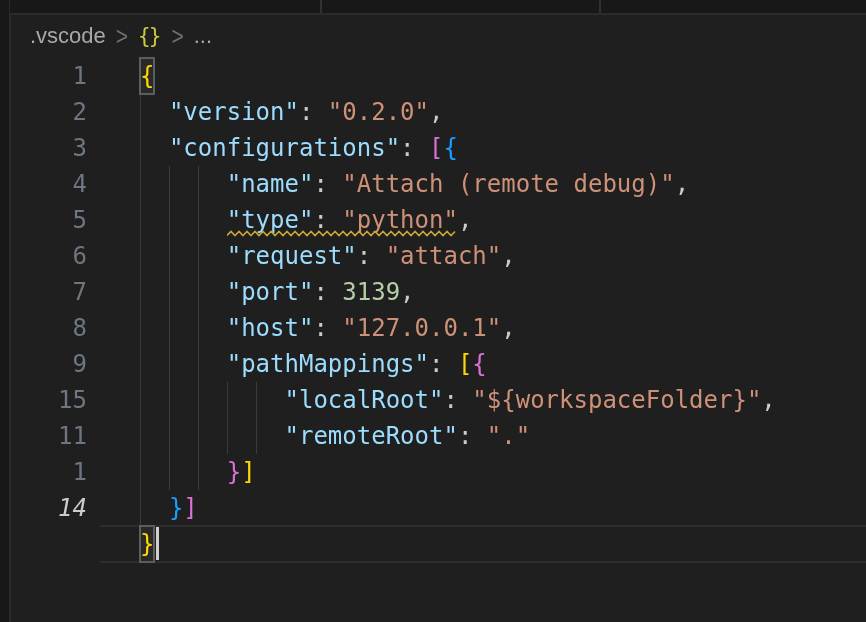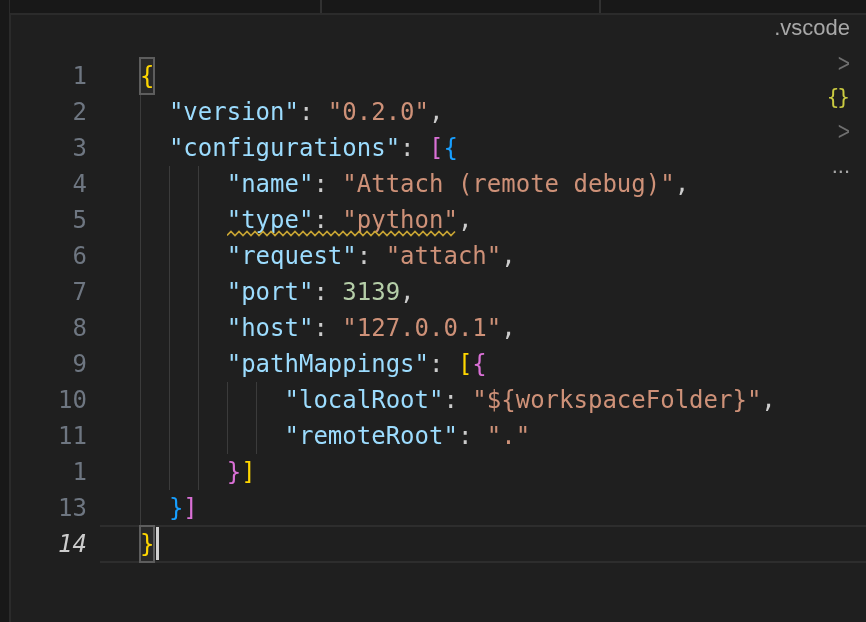--- a/index.html
+++ b/index.html
@@ -11,23 +11,23 @@
   
   .tabbar{position:absolute;left:10px;top:0;right:0;height:13px;
     background:var(--tabbar_bg,#181818);
     border-bottom:2px solid var(--border,#2b2b2b);}
   .tabsep{position:absolute;top:0;width:2px;height:13px;background:#313131;}
   
   .edge{position:absolute;left:0;top:0;width:9px;height:622px;
     background:var(--tabbar_bg,#181818);
     border-right:2px solid var(--border,#2b2b2b);}
   
-  .breadcrumb{position:absolute;left:11px;top:15px;right:16px;height:42px;
-    display:flex;align-items:flex-end;padding-left:19px;gap:10px;
-    font-size:22px;color:var(--breadcrumb_fg,#a8a8a8);flex-direction:column;}
+  .breadcrumb{position:absolute;left:11px;top:15px;right:0;height:42px;
+    display:flex;align-items:center;padding-left:19px;gap:10px;
+    font-size:22px;color:var(--breadcrumb_fg,#a8a8a8);}
   .chev{color:#6f6f6f;font-size:21px;transform:scaleY(1.25);display:inline-block;}
   .jsonicon{color:var(--json_icon_yellow,#cbcb41);
     font-family:"DejaVu Sans Mono",monospace;font-size:21px;letter-spacing:-2px;padding-right:2px;}
   
   .gutter{position:absolute;left:10px;top:58px;width:90px;
     font-family:"DejaVu Sans Mono",monospace;font-size:24px;
     color:var(--linenum_fg,#6e7681);text-align:right;z-index:3;}
   .gutter .ln{height:36px;line-height:36px;padding-right:13px;}
   .gutter .ln.active{color:var(--linenum_active_fg,#cccccc);font-style:italic;}
   .pane{position:absolute;left:100px;top:58px;right:0;height:504px;
@@ -68,24 +68,23 @@
 <div class="gutter">
     <div class="ln">1</div>
     <div class="ln">2</div>
     <div class="ln">3</div>
     <div class="ln">4</div>
     <div class="ln">5</div>
     <div class="ln">6</div>
     <div class="ln">7</div>
     <div class="ln">8</div>
     <div class="ln">9</div>
-    <div class="ln">10</div>
+    <div class="ln">15</div>
     <div class="ln">11</div>
     <div class="ln">1</div>
-    <div class="ln">13</div>
     <div class="ln active">14</div>
   </div>
 <div class="pane">
     <div class="row"><span class="tk b0 match">{</span></div>
     <div class="row"><span class="tk ws">  </span><span class="tk key">"version"</span><span class="tk pun">: </span><span class="tk str">"0.2.0"</span><span class="tk pun">,</span></div>
     <div class="row"><span class="tk ws">  </span><span class="tk key">"configurations"</span><span class="tk pun">: </span><span class="tk b1">[</span><span class="tk b2">{</span></div>
     <div class="row"><span class="tk ws">      </span><span class="tk key">"name"</span><span class="tk pun">: </span><span class="tk str">"Attach (remote debug)"</span><span class="tk pun">,</span></div>
     <div class="row"><span class="tk ws">      </span><span class="tk key">"type"</span><span class="tk pun">: </span><span class="tk str">"python"</span><span class="tk pun">,</span></div>
     <div class="row"><span class="tk ws">      </span><span class="tk key">"request"</span><span class="tk pun">: </span><span class="tk str">"attach"</span><span class="tk pun">,</span></div>
     <div class="row"><span class="tk ws">      </span><span class="tk key">"port"</span><span class="tk pun">: </span><span class="tk num">3139</span><span class="tk pun">,</span></div>

